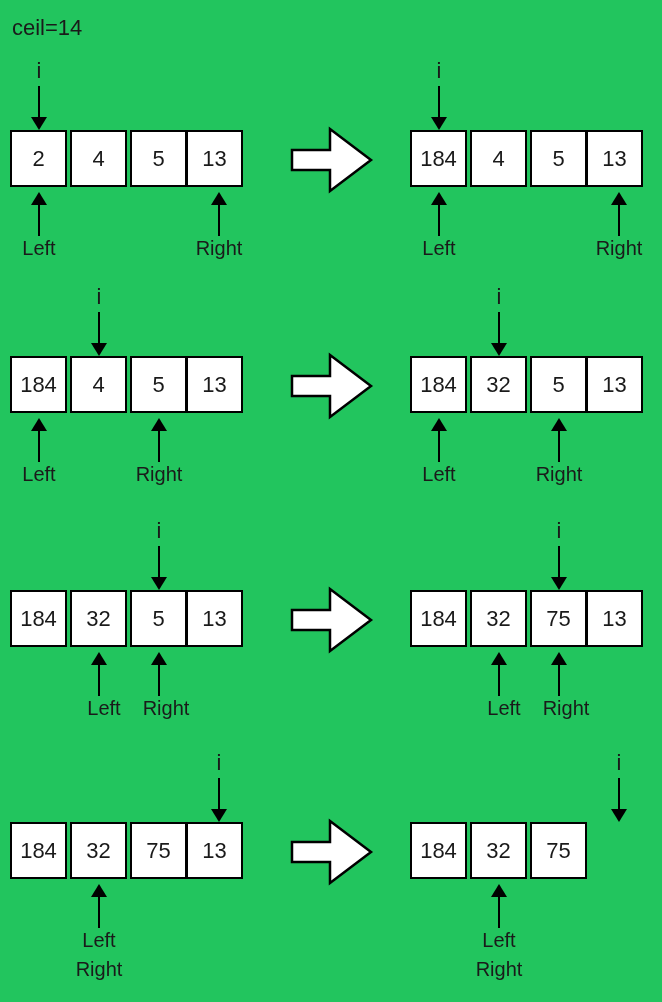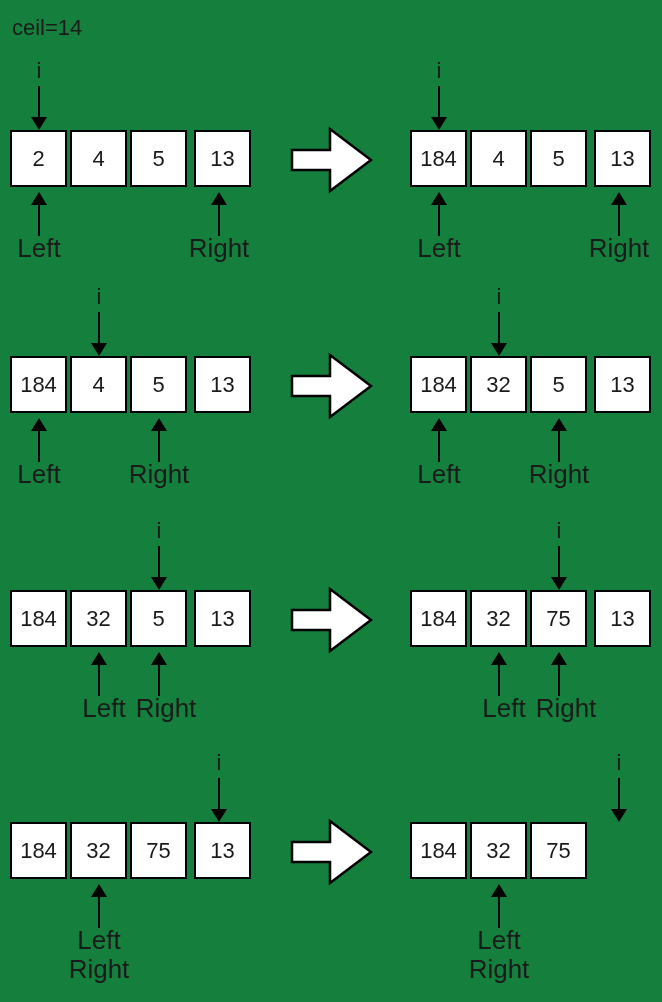--- a/index.html
+++ b/index.html
@@ -1,38 +1,38 @@
 <!DOCTYPE html>
 <html><head>
 <meta charset="utf-8">
 <style>
   html,body { margin:0; padding:0; background:#ffffff; }
   .stage {
-    position:relative; width:662px; height:1002px; background:#15803d;
+    position:relative; width:662px; height:1002px; background:#22c55e;
     font-family:"Liberation Sans", sans-serif; color:#1a1a1a; overflow:hidden;
   }
   .title { position:absolute; left:12px; top:16px; font-size:22px; line-height:24px; }
 
   .diagram { position:absolute; width:238px; height:232px; }
 
   .cell {
     position:absolute; top:70px; width:53px; height:53px;
     border:2.5px solid #000; background:#fff;
     display:flex; align-items:center; justify-content:center;
     font-size:22px;
   }
-  .c0 { left:0px; } .c1 { left:60px; } .c2 { left:120px; } .c3 { left:184px; }
+  .c0 { left:0px; } .c1 { left:60px; } .c2 { left:120px; } .c3 { left:176px; }
 
   .i-label {
     position:absolute; top:0px; transform:translateX(-50%);
     font-size:22px; line-height:22px;
   }
   .b-label {
     position:absolute; top:176px; transform:translateX(-50%);
-    font-size:26px; line-height:24px; white-space:nowrap;
+    font-size:20px; line-height:24px; white-space:nowrap;
   }
   .b-label2 { top:205px; }
 
   .arrow-down, .arrow-up { position:absolute; width:16px; height:44px; transform:translateX(-50%); }
   .arrow-down { top:26px; }
   .arrow-up   { top:132px; }
   .arrow-down .shaft { position:absolute; left:6.75px; top:0;    width:2.5px; height:33px; background:#000; }
   .arrow-down .head  { position:absolute; left:0;      top:31px; width:0; height:0;
                        border-left:8px solid transparent; border-right:8px solid transparent;
                        border-top:13px solid #000; }

